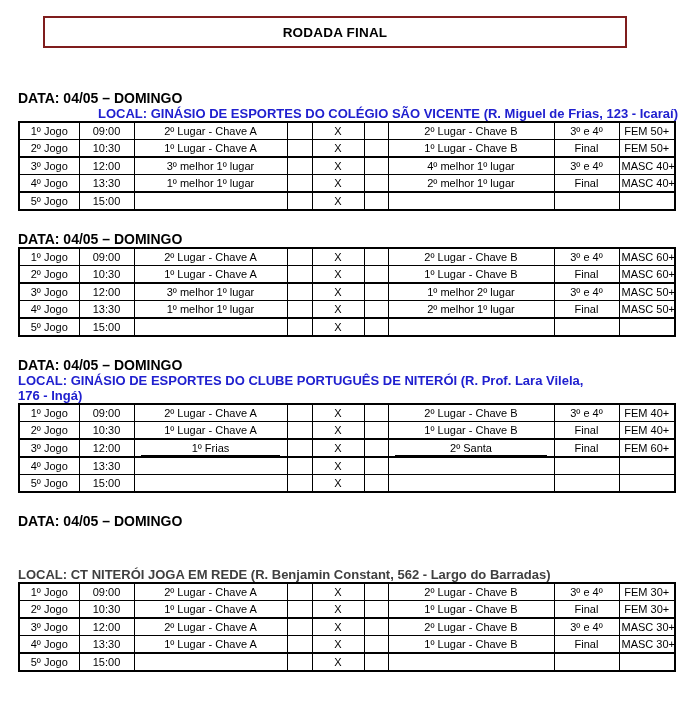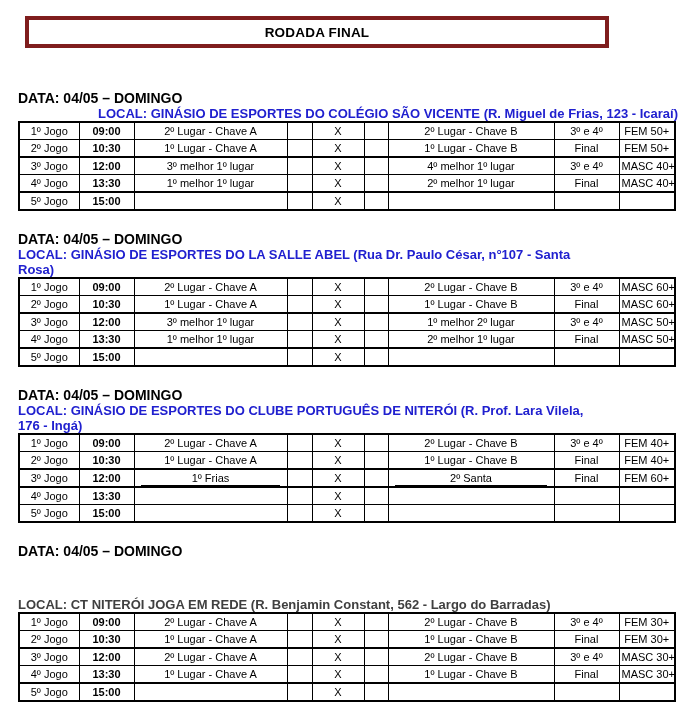--- a/index.html
+++ b/index.html
@@ -4,22 +4,22 @@
 <style>
   html, body { margin: 0; padding: 0; background: #ffffff; }
   body {
     width: 692px; height: 723px;
     font-family: "Liberation Sans", "DejaVu Sans", sans-serif;
     color: #000; box-sizing: border-box;
     padding: 16px 0 0 18px; overflow: hidden;
   }
   .title-box {
     box-sizing: border-box;
-    margin-left: 7px; width: 584px; height: 32px;
-    border: 4px solid #7f1d1d;
+    margin-left: 25px; width: 584px; height: 32px;
+    border: 2px solid #7f1d1d;
     display: flex; align-items: center; justify-content: center;
   }
   .title-box span { font-weight: bold; font-size: 13.5px; letter-spacing: .2px; }
   .sections { margin-top: 42px; }
   .section + .section { margin-top: 20px; }
   .data-line {
     margin: 0; font-size: 14px; font-weight: bold; line-height: 16px;
   }
   .local-line {
     margin: 0; font-size: 13px; font-weight: bold; line-height: 15px;
@@ -30,21 +30,21 @@
     width: 656px; 
     border: 2px solid #000;
   }
   table.schedule td {
     border: 1px solid #000;
     height: 16px; padding: 0 2px;
     font-size: 11px; line-height: 14px;
     text-align: center; vertical-align: middle;
     overflow: hidden; white-space: nowrap;
   }
-  table.schedule td:nth-child(2) { font-weight: bold; }
+  table.schedule td:nth-child(2) { font-weight: normal; }
   tr.group-end td { border-bottom-width: 2px; }
   .uline {
     display: inline-block; min-width: 94%;
     border-bottom: 1px solid #000; padding-bottom: 0px;
   }
 </style>
 </head>
 <body>
 
 <div class="title-box">
@@ -123,22 +123,20 @@
             <td><span></span></td>
             <td><span></span></td>
             <td><span></span></td>
           </tr>
         </tbody>
     </table>
   </section>
 
   <section class="section">
     <p class="data-line" style="color: rgb(0, 0, 0);">DATA: 04/05 – DOMINGO</p>
-    <p class="local-line" style="color: rgb(32, 32, 207);">LOCAL: GINÁSIO DE ESPORTES DO LA SALLE ABEL (Rua Dr. Paulo César, n°107 - Santa
-Rosa)</p>
     <table class="schedule">
       <colgroup>
         <col style="width:60px">
           <col style="width:55px">
           <col style="width:153px">
         <col style="width:25px">
           <col style="width:52px">
           <col style="width:24px">
         <col style="width:166px">
           <col style="width:65px">

